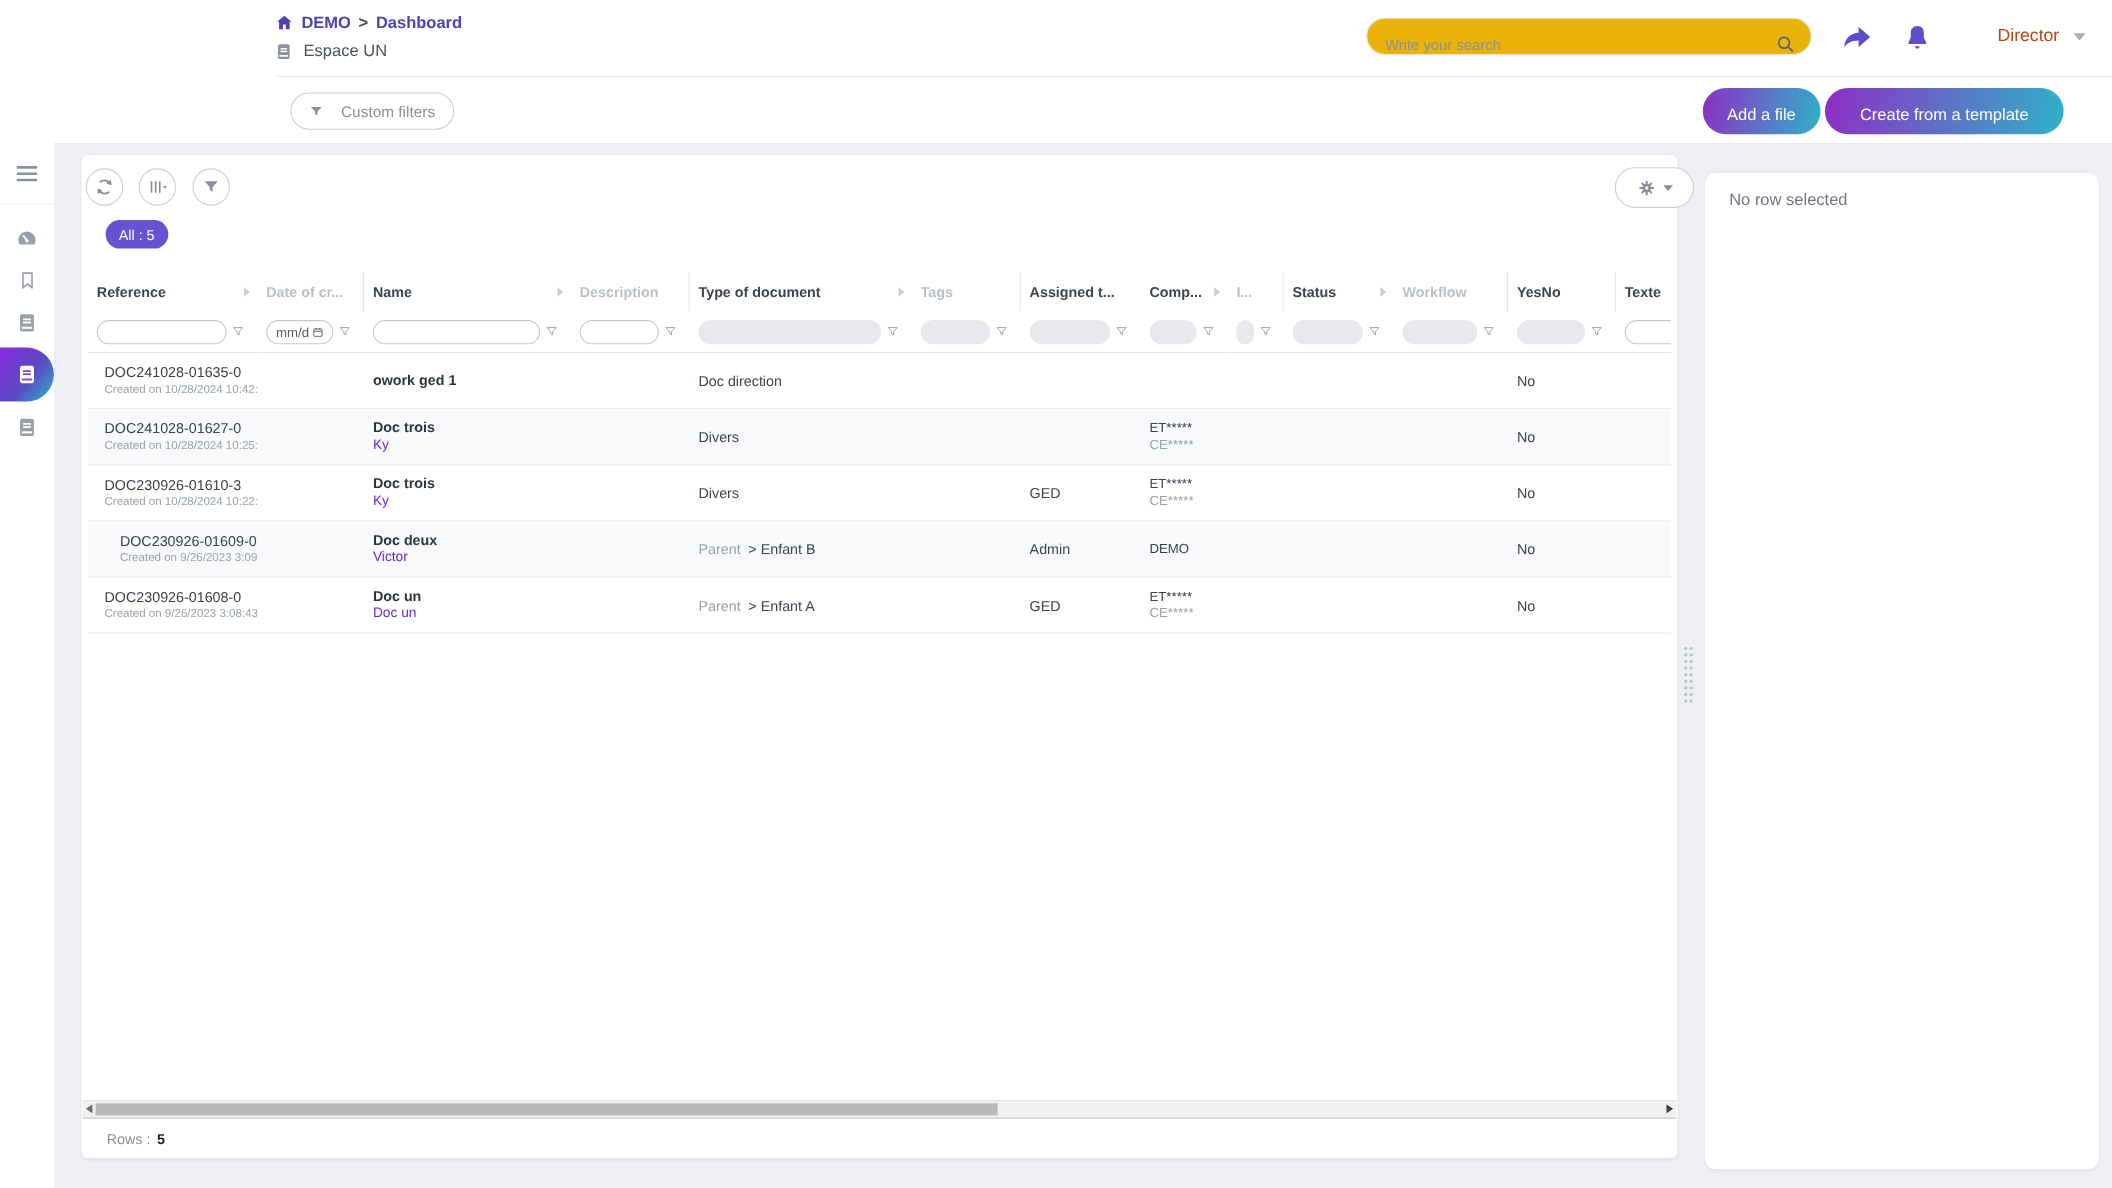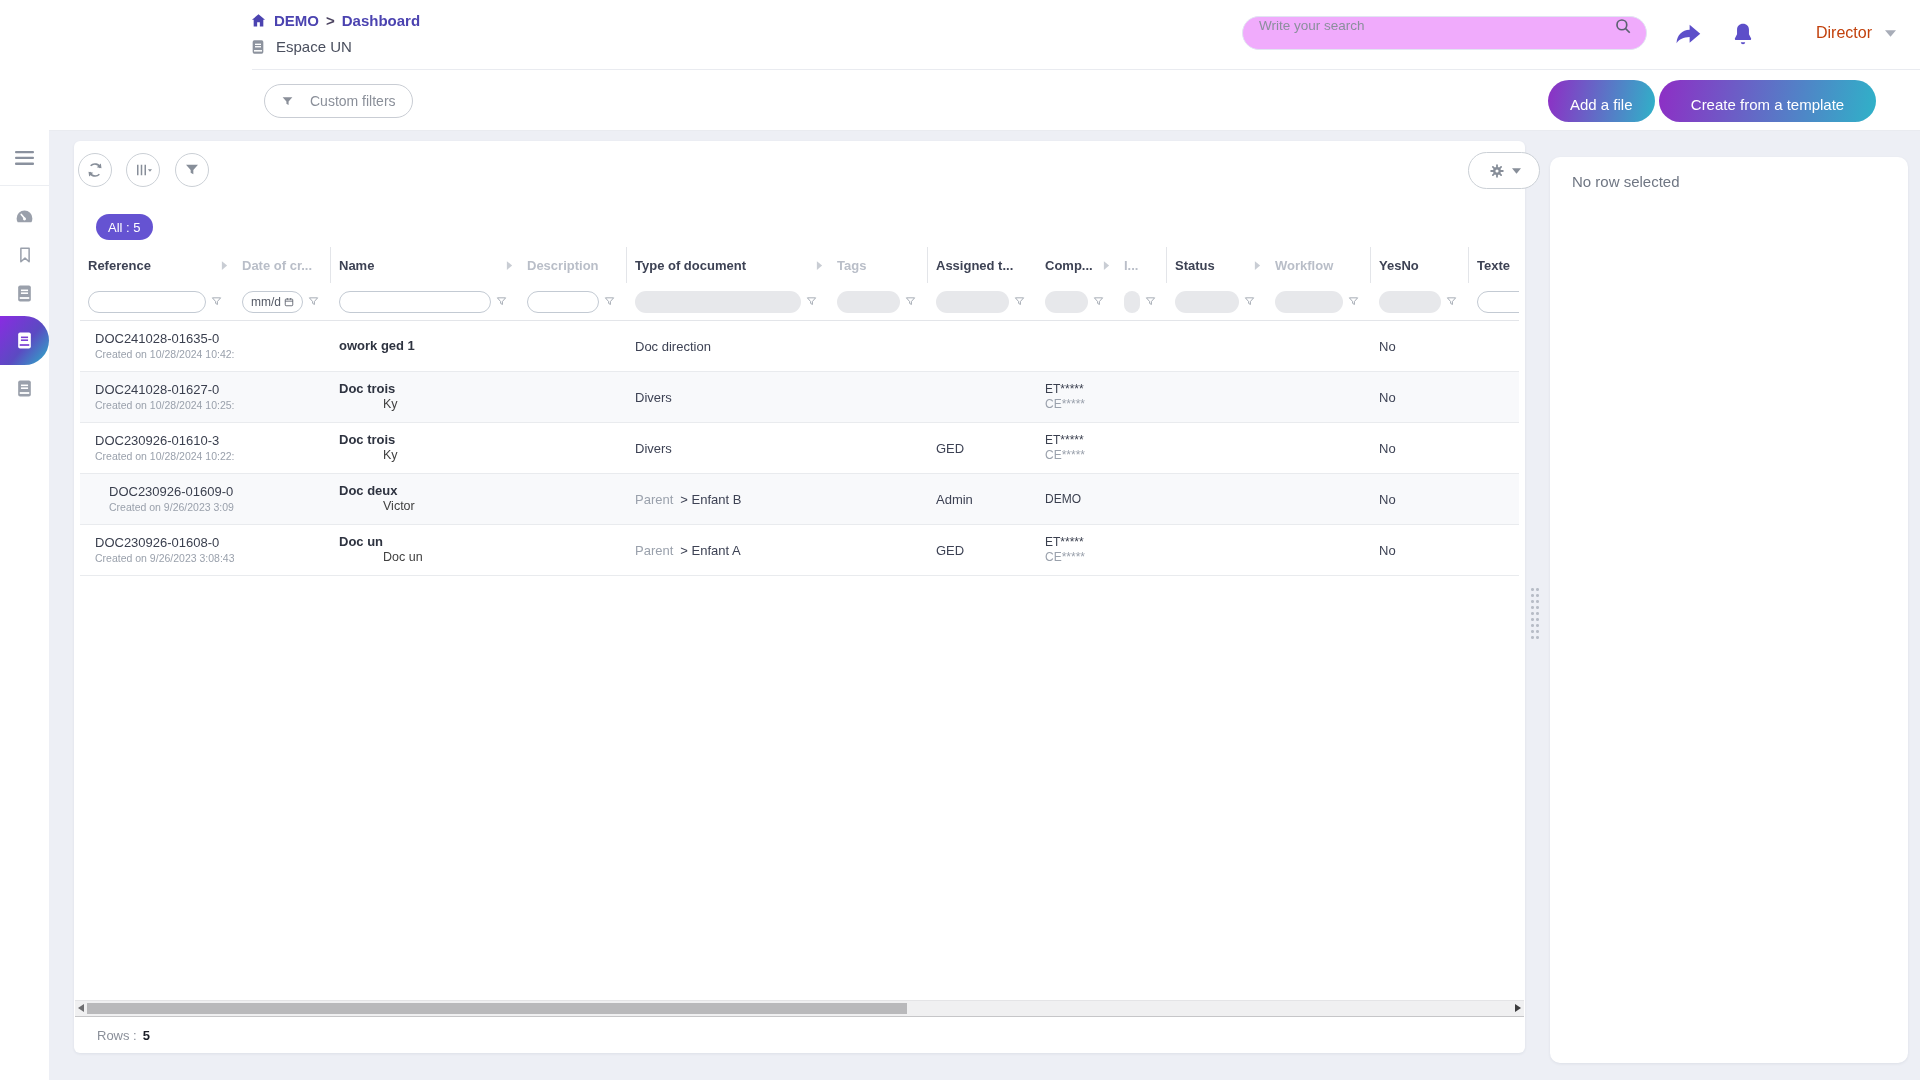--- a/index.html
+++ b/index.html
@@ -12,22 +12,22 @@
   .logo{position:absolute;left:14px;top:8px;width:110px;text-align:center;}
   .logo-text{margin-top:-4px;font-size:13px;font-weight:700;letter-spacing:5px;
              background:linear-gradient(90deg,#8a30e8,#2ac0d6);-webkit-background-clip:text;background-clip:text;color:transparent;}
   .bc-row{position:absolute;left:250px;top:12px;display:flex;align-items:center;gap:7px;
           font-size:15px;font-weight:700;color:#4b43b0;}
   .bc-sep{color:#4b4360;font-weight:700;}
   .ws-row{position:absolute;left:250px;top:38px;display:flex;align-items:center;gap:10px;font-size:15px;color:#4a4f5e;}
   .head-divider{position:absolute;left:252px;right:0;top:69px;height:1px;background:#e9ebf0;}
   .custom-filters{position:absolute;left:264px;top:84px;height:34px;padding:0 16px;display:flex;align-items:center;gap:16px;
           background:#fff;border:1px solid #c9cdd4;border-radius:18px;font-size:14px;color:#8a8f99;cursor:pointer;}
-  .top-search{position:absolute;left:1242px;top:16px;width:405px;height:34px;background:#f0abfc;border:1px solid #e2e5f2;
-          border-radius:17px;display:flex;align-items:flex-start;padding:0 14px;box-sizing:border-box;}
+  .top-search{position:absolute;left:1242px;top:16px;width:405px;height:34px;background:#eab308;border:1px solid #e2e5f2;
+          border-radius:17px;display:flex;align-items:flex-end;padding:0 14px;box-sizing:border-box;}
   .top-search input{flex:1;border:none;background:transparent;outline:none;font-size:13.5px;color:#3d4254;font-family:inherit;}
   .top-search input::placeholder{color:#8a8f9c;}
   .icon-btn{position:absolute;width:34px;height:34px;display:flex;align-items:center;justify-content:center;cursor:pointer;background:none;border:none;padding:0;}
   .user-menu{position:absolute;right:24px;top:24px;display:flex;align-items:center;gap:13px;font-size:16px;color:#c2410c;cursor:pointer;}
   .grad-btn{position:absolute;top:80px;height:42px;border:none;border-radius:21px;color:#fff;font-size:15px;
         font-family:inherit;padding:16px 22px;cursor:pointer;background:linear-gradient(100deg,#8e2ec5 0%,#2fb2c8 100%);}
   .btn-add{left:1548px;}
   .btn-create{left:1659px;width:217px;}
 
   
@@ -41,21 +41,21 @@
   .table-card{position:absolute;left:74px;top:141px;width:1451px;height:912px;background:#fff;border-radius:6px;
               box-shadow:0 1px 3px rgba(40,50,80,.08);}
   .circle-btn{position:absolute;width:34px;height:34px;border-radius:50%;border:1px solid #cbd0d6;background:#fff;
               display:flex;align-items:center;justify-content:center;cursor:pointer;}
   .fulltext{position:absolute;left:976px;top:14px;width:407px;height:35px;border:1px solid #d3d8de;border-radius:18px;
             display:flex;align-items:center;padding:0 16px;box-sizing:border-box;}
   .fulltext input{flex:1;border:none;outline:none;font-size:15px;color:#3d4254;font-family:inherit;background:transparent;}
   .fulltext input::placeholder{color:#6f7683;}
   .gear-btn{position:absolute;left:1394px;top:11px;width:72px;height:37px;border-radius:19px;border:1px solid #cbd0d6;background:#fff;
             display:flex;align-items:center;justify-content:center;gap:6px;cursor:pointer;}
-  .tab-pill{position:absolute;left:22px;top:73px;height:26px;padding:0 12px;border-radius:13px;background:#6553d2;color:#fff;
+  .tab-pill{position:absolute;left:22px;top:59px;height:26px;padding:0 12px;border-radius:13px;background:#6553d2;color:#fff;
             font-size:13px;display:flex;align-items:center;cursor:pointer;}
   .tbl-wrap{position:absolute;left:6px;right:6px;top:106px;bottom:50px;overflow:hidden;}
   .trow{display:grid;align-items:center;}
   .hcell{display:flex;align-items:center;gap:5px;padding:0 6px 0 8px;font-size:13px;font-weight:700;height:36px;
          box-sizing:border-box;cursor:pointer;overflow:hidden;white-space:nowrap;}
   .hcell.muted{color:#b9bec8;font-weight:600;}
   .hcell.sep{border-right:1px solid #e3e5e9;}
   .sort-arrow{flex:0 0 auto;margin-left:auto;}
   .fcell{display:flex;align-items:center;gap:5px;padding:0 6px 0 8px;height:38px;box-sizing:border-box;
          border-bottom:1px solid #e3e5e9;overflow:hidden;}
@@ -64,21 +64,21 @@
   .fpill.text input{width:100%;border:none;outline:none;background:transparent;font-size:12px;font-family:inherit;}
   .fpill.disabled{background:#e7e8eb;border:none;}
   .fpill .dateval{font-size:12px;color:#555a66;}
   .drow{border-bottom:1px solid #e9ebee;height:50px;}
   .drow:nth-child(even){background:#f8f9fb;}
   .dcell{padding:0 6px 0 8px;font-size:13px;overflow:hidden;white-space:nowrap;display:flex;align-items:center;gap:7px;box-sizing:border-box;}
   .two-line{display:flex;flex-direction:column;justify-content:center;line-height:1.25;}
   .ref-main{font-size:13px;color:#3a3f4e;}
   .created{font-size:10.5px;color:#9aa1ac;}
   .nm{font-weight:700;color:#2e3340;}
-  .sub{font-size:12.5px;color:#404040;font-weight:400;margin-left:44px;}
+  .sub{font-size:12.5px;color:#6d28d9;font-weight:400;}
   .muted-part{color:#9aa1ac;}
   .comp-main{font-size:12px;color:#3a3f4e;}
   .comp-sub{font-size:12px;color:#9aa1ac;}
 
   
   .hscroll{position:absolute;left:1px;right:1px;bottom:36px;height:15px;background:#f0f0f1;border-top:1px solid #e4e4e6;
            border-bottom:1px solid #c6c6c8;}
   .hs-thumb{position:absolute;left:12px;top:2px;width:820px;height:11px;background:#b9b9bb;cursor:pointer;}
   .hs-arrow{position:absolute;top:3px;width:0;height:0;border-top:4.5px solid transparent;border-bottom:4.5px solid transparent;cursor:pointer;}
   .hs-left{left:3px;border-right:6px solid #6e6e70;}

